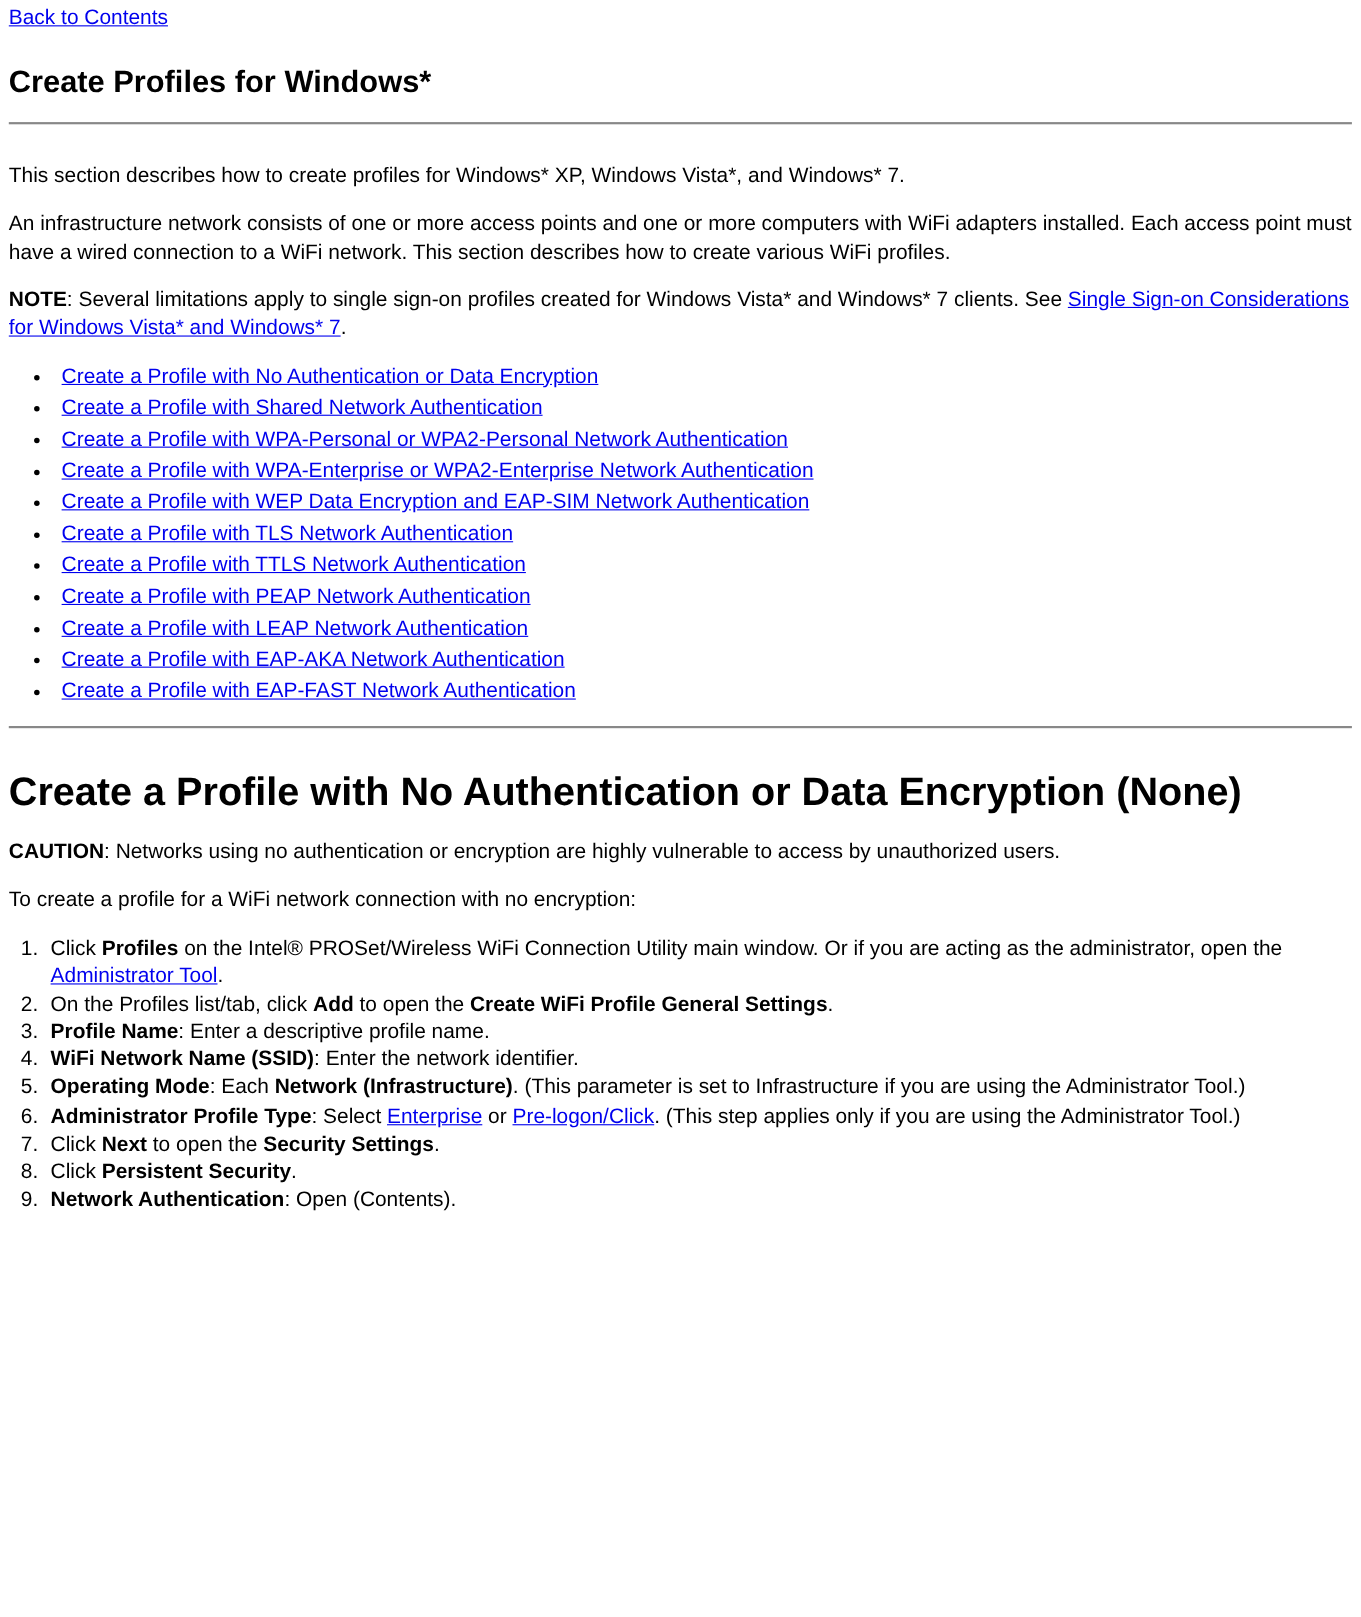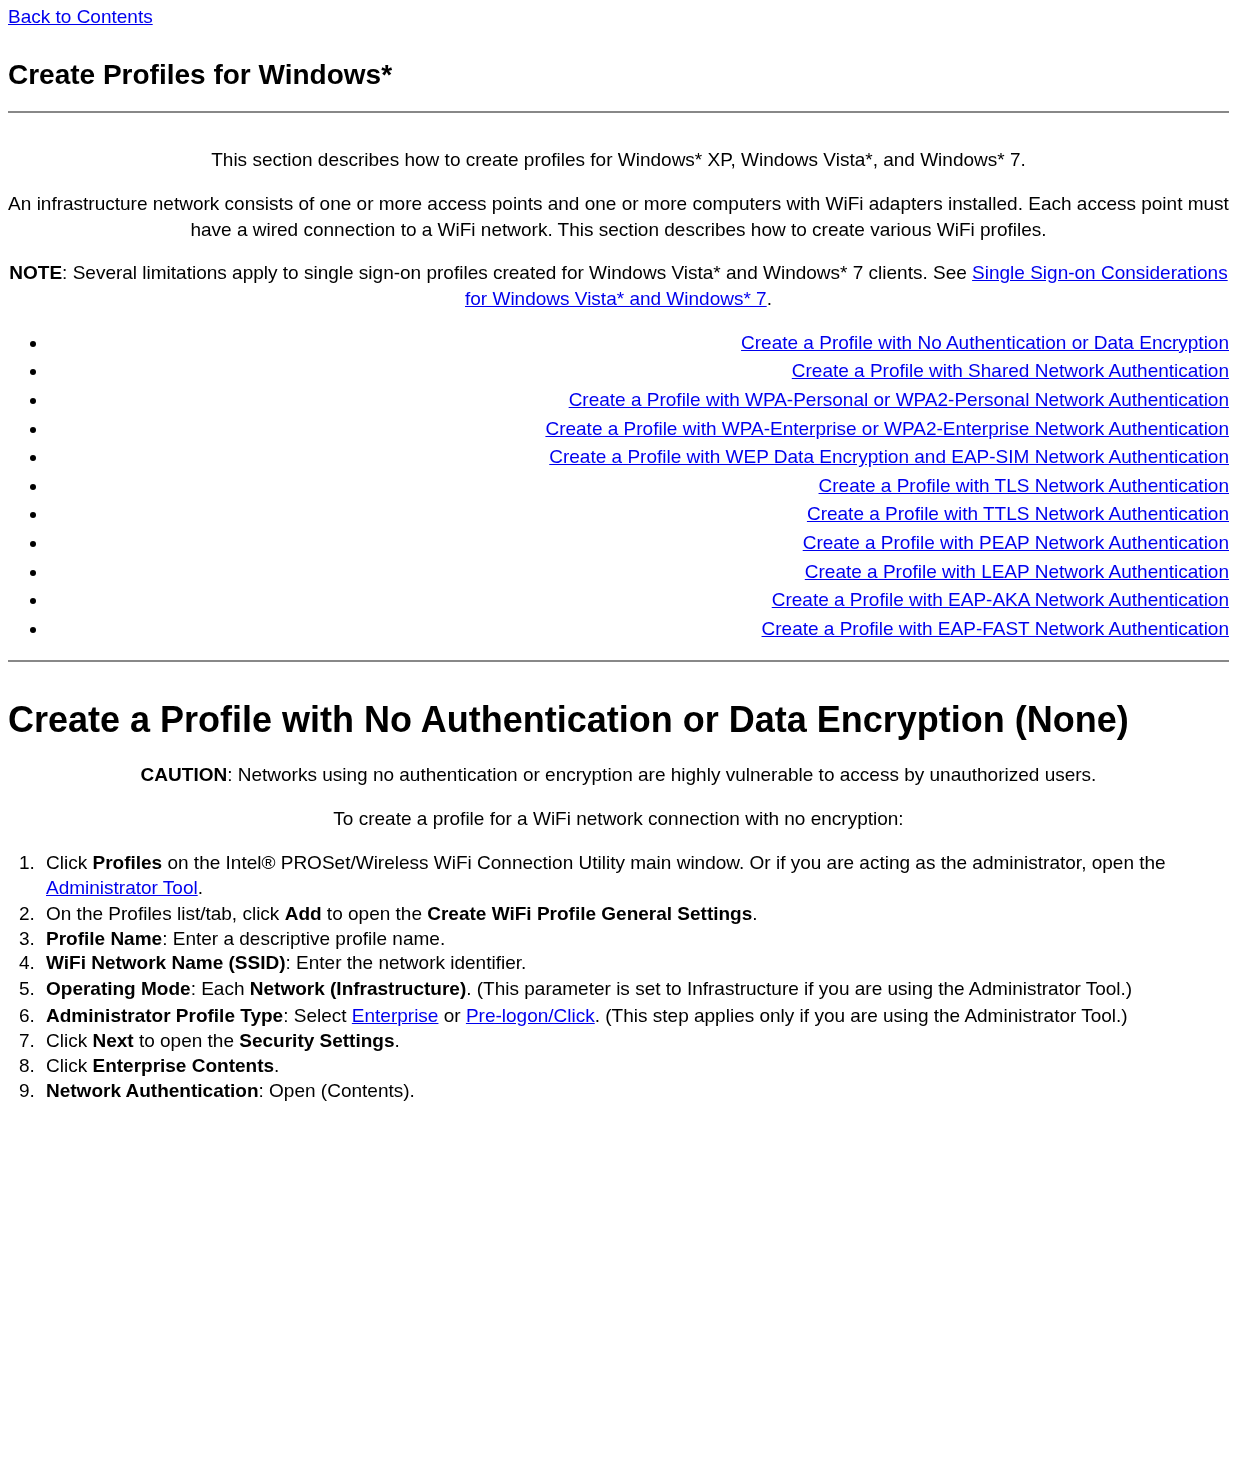--- a/index.html
+++ b/index.html
@@ -22,30 +22,29 @@
   h2.sub-title {
     font-size: 36px;
     font-weight: bold;
     margin: 32px 0 18px 0;
   }
   hr {
     border: none;
     border-top: 2px solid #888;
     margin: 18px 0 34px 0;
   }
-  p { margin: 18px 0; text-align: center; }
+  p { margin: 18px 0; }
   ul.links {
     list-style: disc;
     margin: 18px 0 18px 40px;
     padding: 0;
   }
   ul.links li {
     margin: 3px 0;
     padding-left: 8px;
-    text-align: right;
   }
   ol.steps {
     margin: 18px 0 18px 32px;
     padding: 0;
   }
   ol.steps li {
     margin: 1px 0;
     padding-left: 6px;
   }
   ol.steps li.tight { line-height: 1.25; }
@@ -111,21 +110,21 @@
   <li>
     <strong>Operating Mode</strong><span>: Each </span><strong>Network (Infrastructure)</strong><span>. (This parameter is set to Infrastructure if you are using the Administrator Tool.)</span>
   </li>
   <li>
     <strong>Administrator Profile Type</strong><span>: Select </span><a href="#" class="link">Enterprise</a><span> or </span><a href="#" class="link">Pre-logon/Click</a><span>. (This step applies only if you are using the Administrator Tool.)</span>
   </li>
   <li class="tight">
     <span>Click </span><strong>Next</strong><span> to open the </span><strong>Security Settings</strong><span>.</span>
   </li>
   <li class="tight">
-    <span>Click </span><strong>Enterprise Contents</strong><span>.</span>
+    <span>Click </span><strong>Persistent Security</strong><span>.</span>
   </li>
   <li class="tight">
     <strong>Network Authentication</strong><span>: Open (Contents).</span>
   </li>
 </ol>
 
 
 
 
 </body></html>

